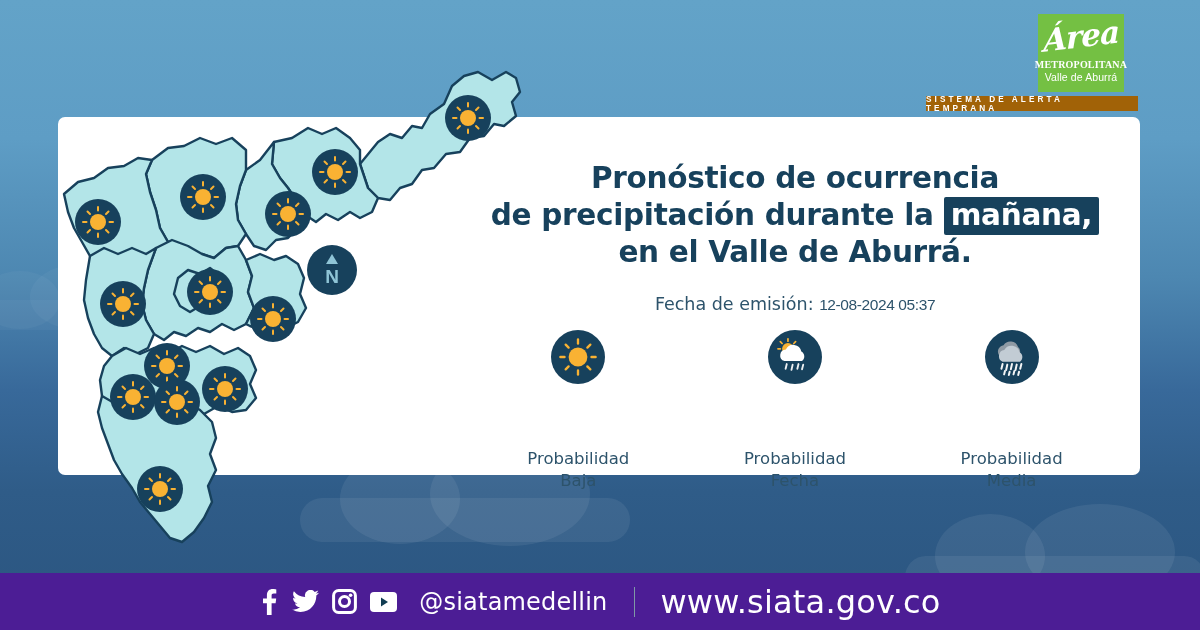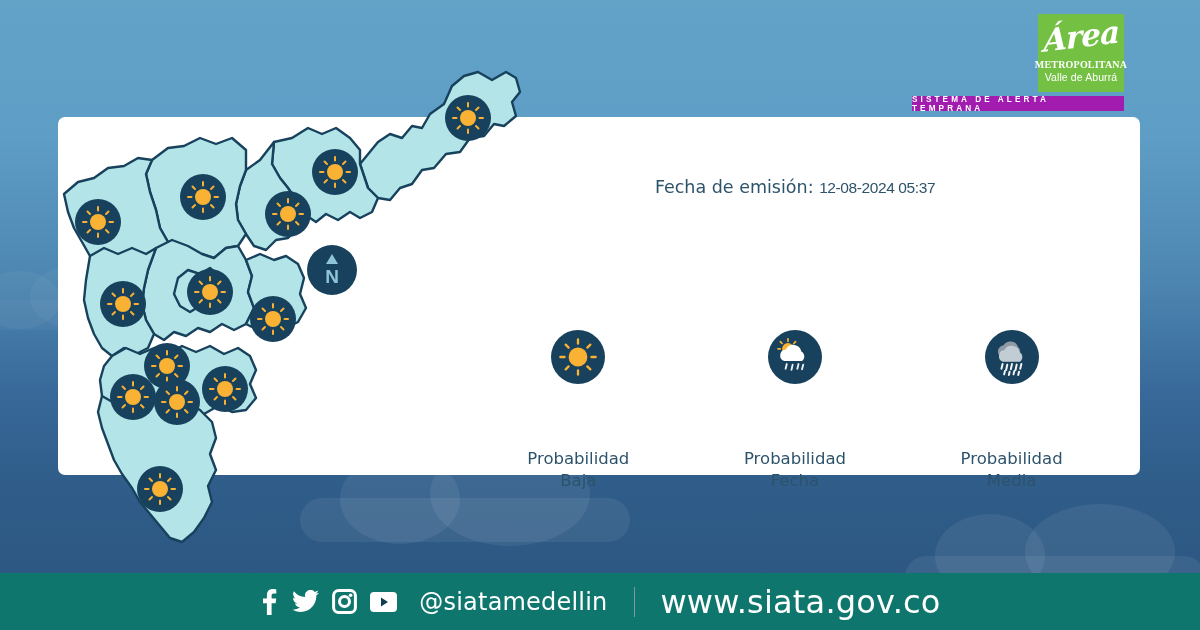--- a/index.html
+++ b/index.html
@@ -46,52 +46,52 @@
   .am-script{
     font-family:"DejaVu Serif", serif;font-style:italic;font-weight:700;
     color:#fff;font-size:31px;line-height:1;margin-top:7px;letter-spacing:-1px;
     transform:rotate(-7deg) skewX(-6deg);
   }
   .am-l1{color:#fff;font-size:10px;font-weight:700;letter-spacing:.2px;margin-top:7px;
     font-family:Liberation Serif, serif;}
   .am-l2{color:#fff;font-size:10.5px;letter-spacing:.1px;margin-top:1px;
     font-family:"Liberation Sans", sans-serif;}
   .sat-banner{
-    position:absolute;left:14px;top:82px;width:212px;height:15px;background:#a21caf;
+    position:absolute;left:28px;top:82px;width:212px;height:15px;background:#a16207;
     color:#fff;font-size:8.2px;font-weight:700;letter-spacing:3.1px;
     display:flex;align-items:center;justify-content:center;
     font-family:"Liberation Sans", sans-serif;
   }
 
   
   .content{position:absolute;left:470px;top:160px;width:650px;text-align:center;}
   .title{
     color:#17415c;font-weight:700;font-size:29.5px;line-height:1.26;
     font-family:"DejaVu Sans", sans-serif;letter-spacing:-.3px;
   }
   .hl{background:#17415c;color:#ffffff;padding:1px 7px 3px 7px;border-radius:2px;}
-  .date-row{margin-top:17px;color:#2d536b;font-size:17.5px;
+  .date-row{margin-top:23px;color:#2d536b;font-size:17.5px;
     font-family:"DejaVu Sans", sans-serif;}
   .date-val{font-size:15.5px;font-family:"Liberation Sans", sans-serif;letter-spacing:-.4px;}
 
   
   .legend{position:absolute;left:470px;top:330px;width:650px;
     display:flex;justify-content:space-around;}
   .leg-item{width:190px;display:flex;flex-direction:column;align-items:center;gap:48px;}
   .leg-label{margin-top:12px;color:#2d536b;font-size:16.5px;line-height:1.32;
     text-align:center;font-family:"DejaVu Sans", sans-serif;}
 
   
   .map{position:absolute;left:60px;top:42px;width:480px;height:530px;}
   .badge{position:absolute;width:46px;height:46px;transform:translate(-50%,-50%);}
   .compass{position:absolute;width:50px;height:50px;transform:translate(-50%,-50%);}
 
   
   .footer{
-    position:absolute;left:0;top:573px;width:1200px;height:57px;background:#0f766e;
+    position:absolute;left:0;top:573px;width:1200px;height:57px;background:#4c1d95;
     display:flex;align-items:center;justify-content:center;
   }
   .f-icons{display:flex;align-items:center;gap:13px;margin-right:22px;}
   .f-handle{color:#fff;font-size:24px;font-family:"DejaVu Sans", sans-serif;letter-spacing:.2px;}
   .f-sep{width:1px;height:30px;background:#7f98a6;margin:0 26px;}
   .f-url{color:#fff;font-size:32px;font-family:"DejaVu Sans", sans-serif;letter-spacing:.2px;}
 </style>
 </head>
 <body>
 
@@ -356,20 +356,25 @@
     <div class="am-box">
       <div class="am-script">Área</div>
       <div class="am-l1">METROPOLITANA</div>
       <div class="am-l2">Valle de Aburrá</div>
     </div>
 
     <div class="sat-banner">SISTEMA DE ALERTA TEMPRANA</div>
   </div>
 
   <div class="content">
+    <div class="title">
+      <div>Pronóstico de ocurrencia</div>
+      <div><span>de precipitación durante la </span><span class="hl">mañana,</span></div>
+      <div>en el Valle de Aburrá.</div>
+    </div>
     <div class="date-row">
       <span>Fecha de emisión:</span>
       <span class="date-val">12-08-2024 05:37</span>
     </div>
   </div>
 
   <div class="legend" id="legend">
       <div class="leg-item">
         <div><svg viewBox="0 0 46 46" width="54" height="54">
     <circle cx="23" cy="23" r="23" fill="#17415c"></circle>

